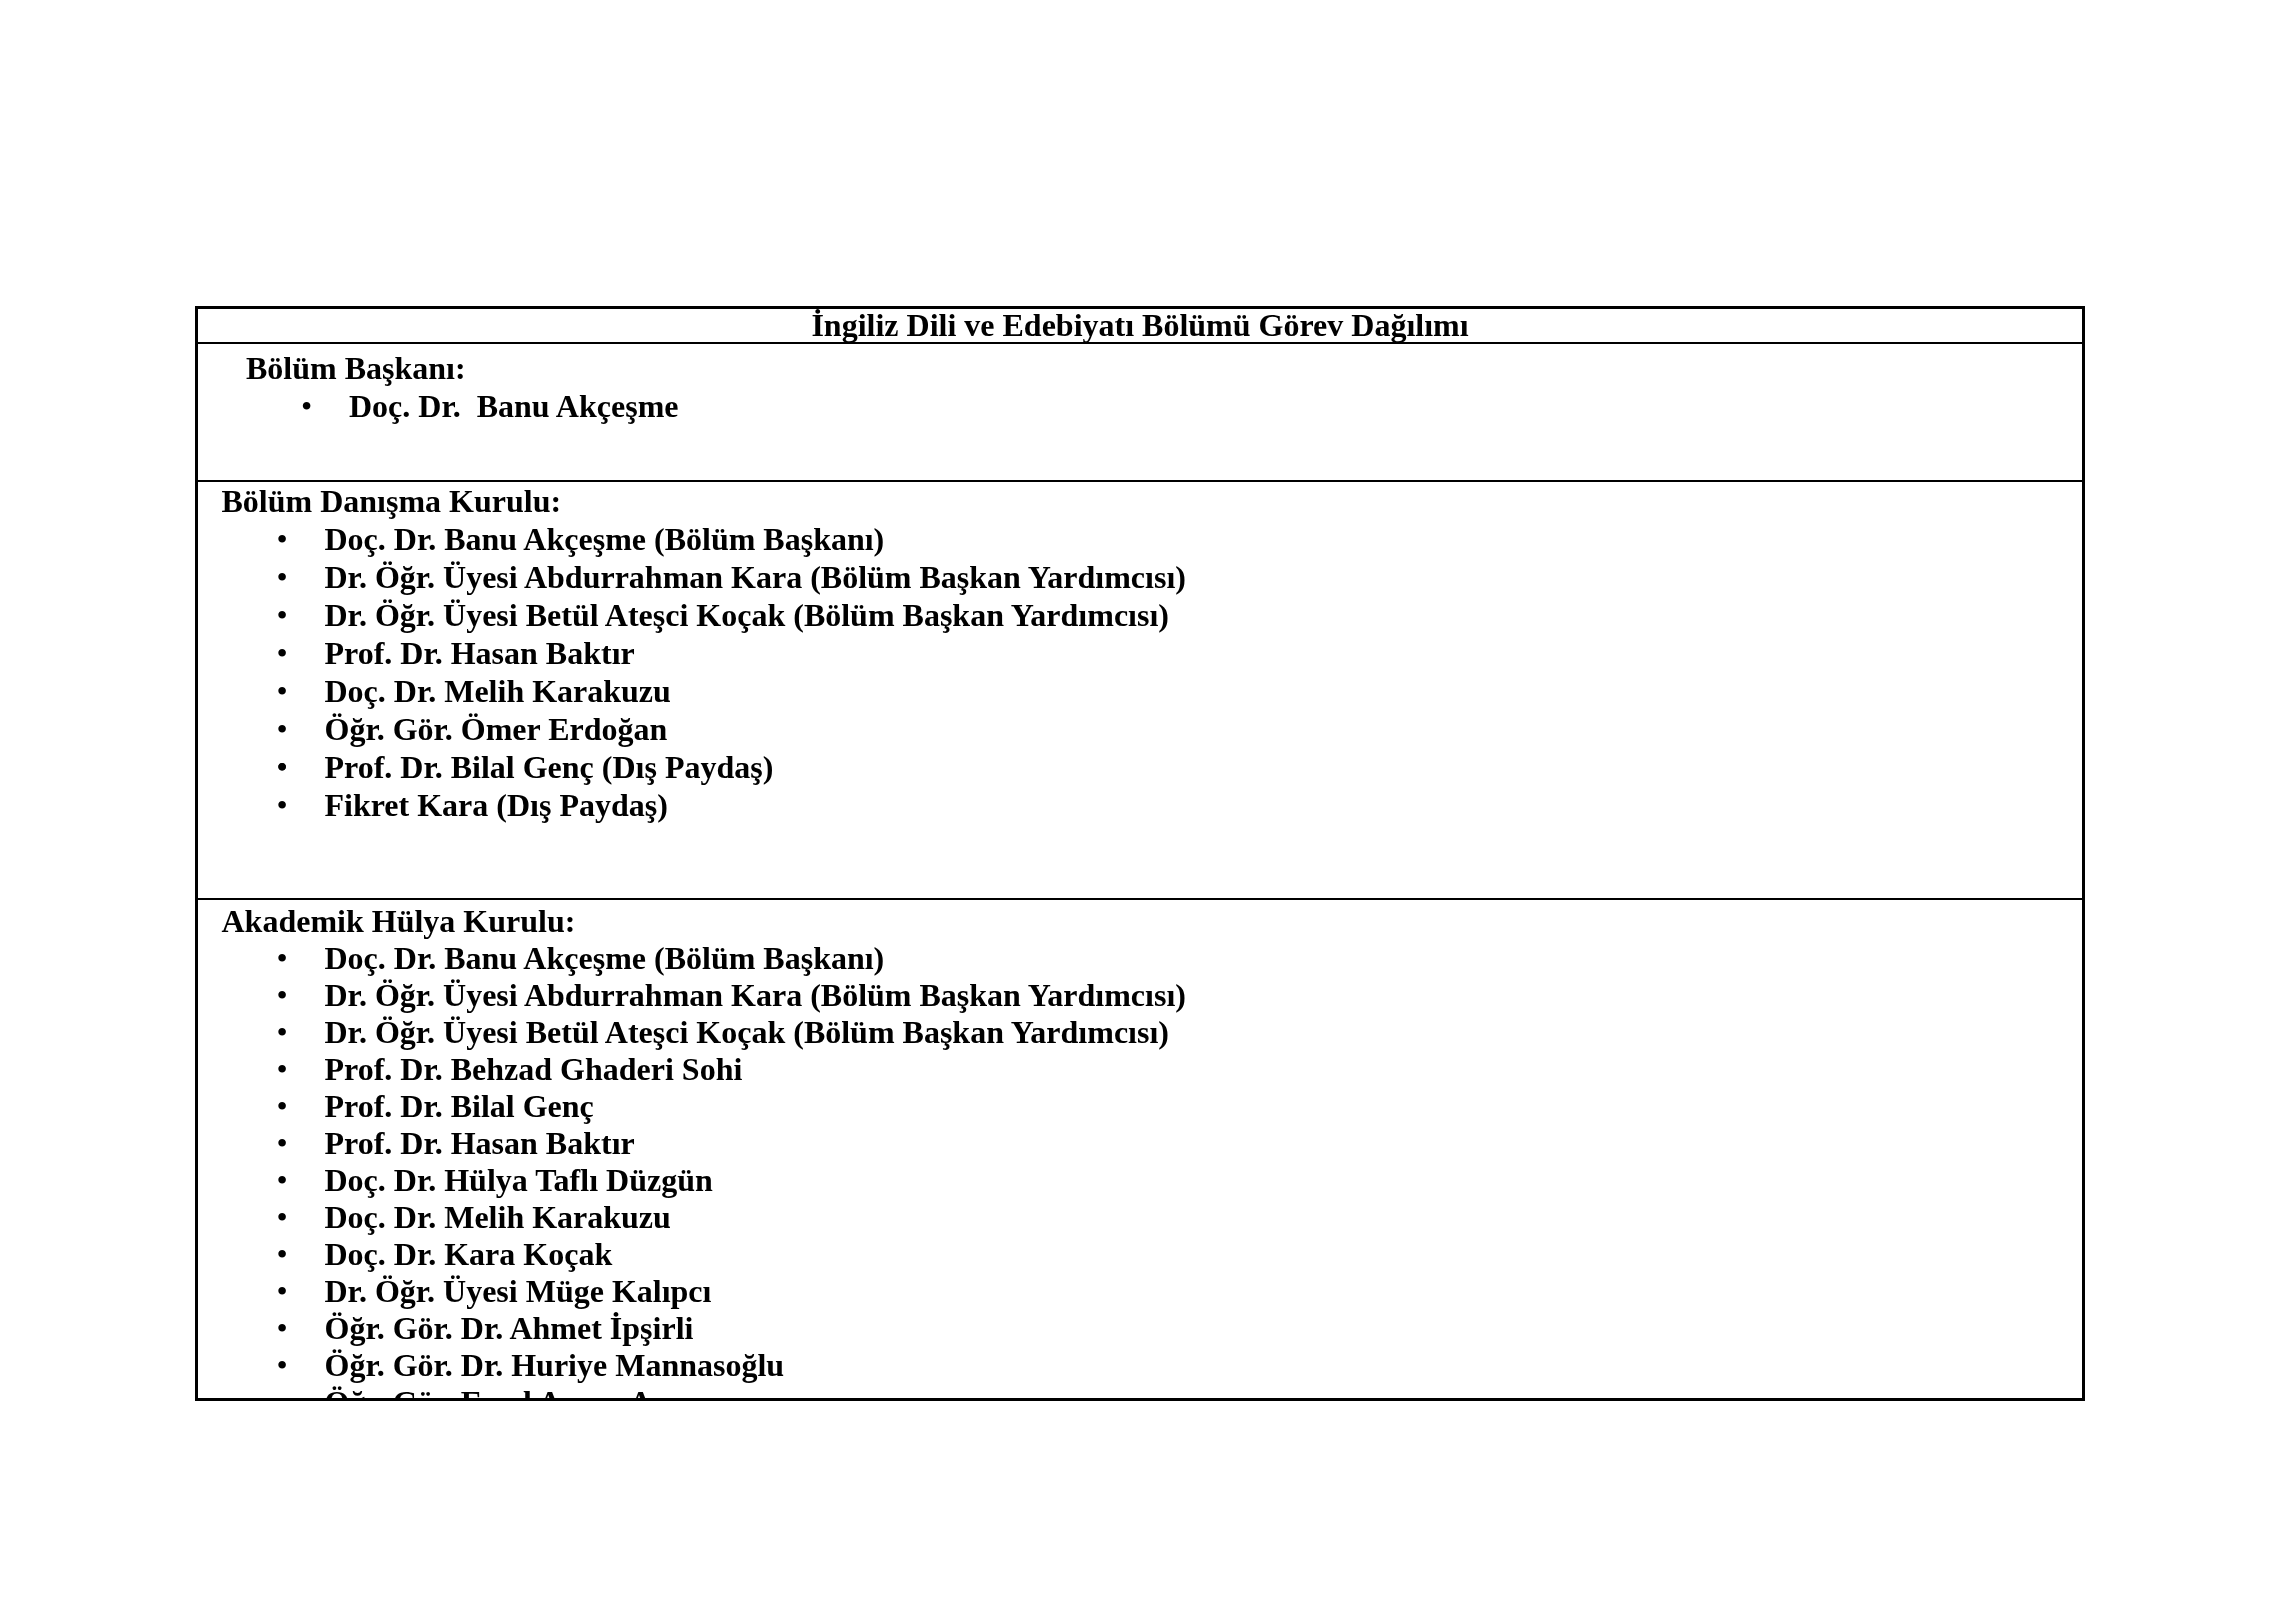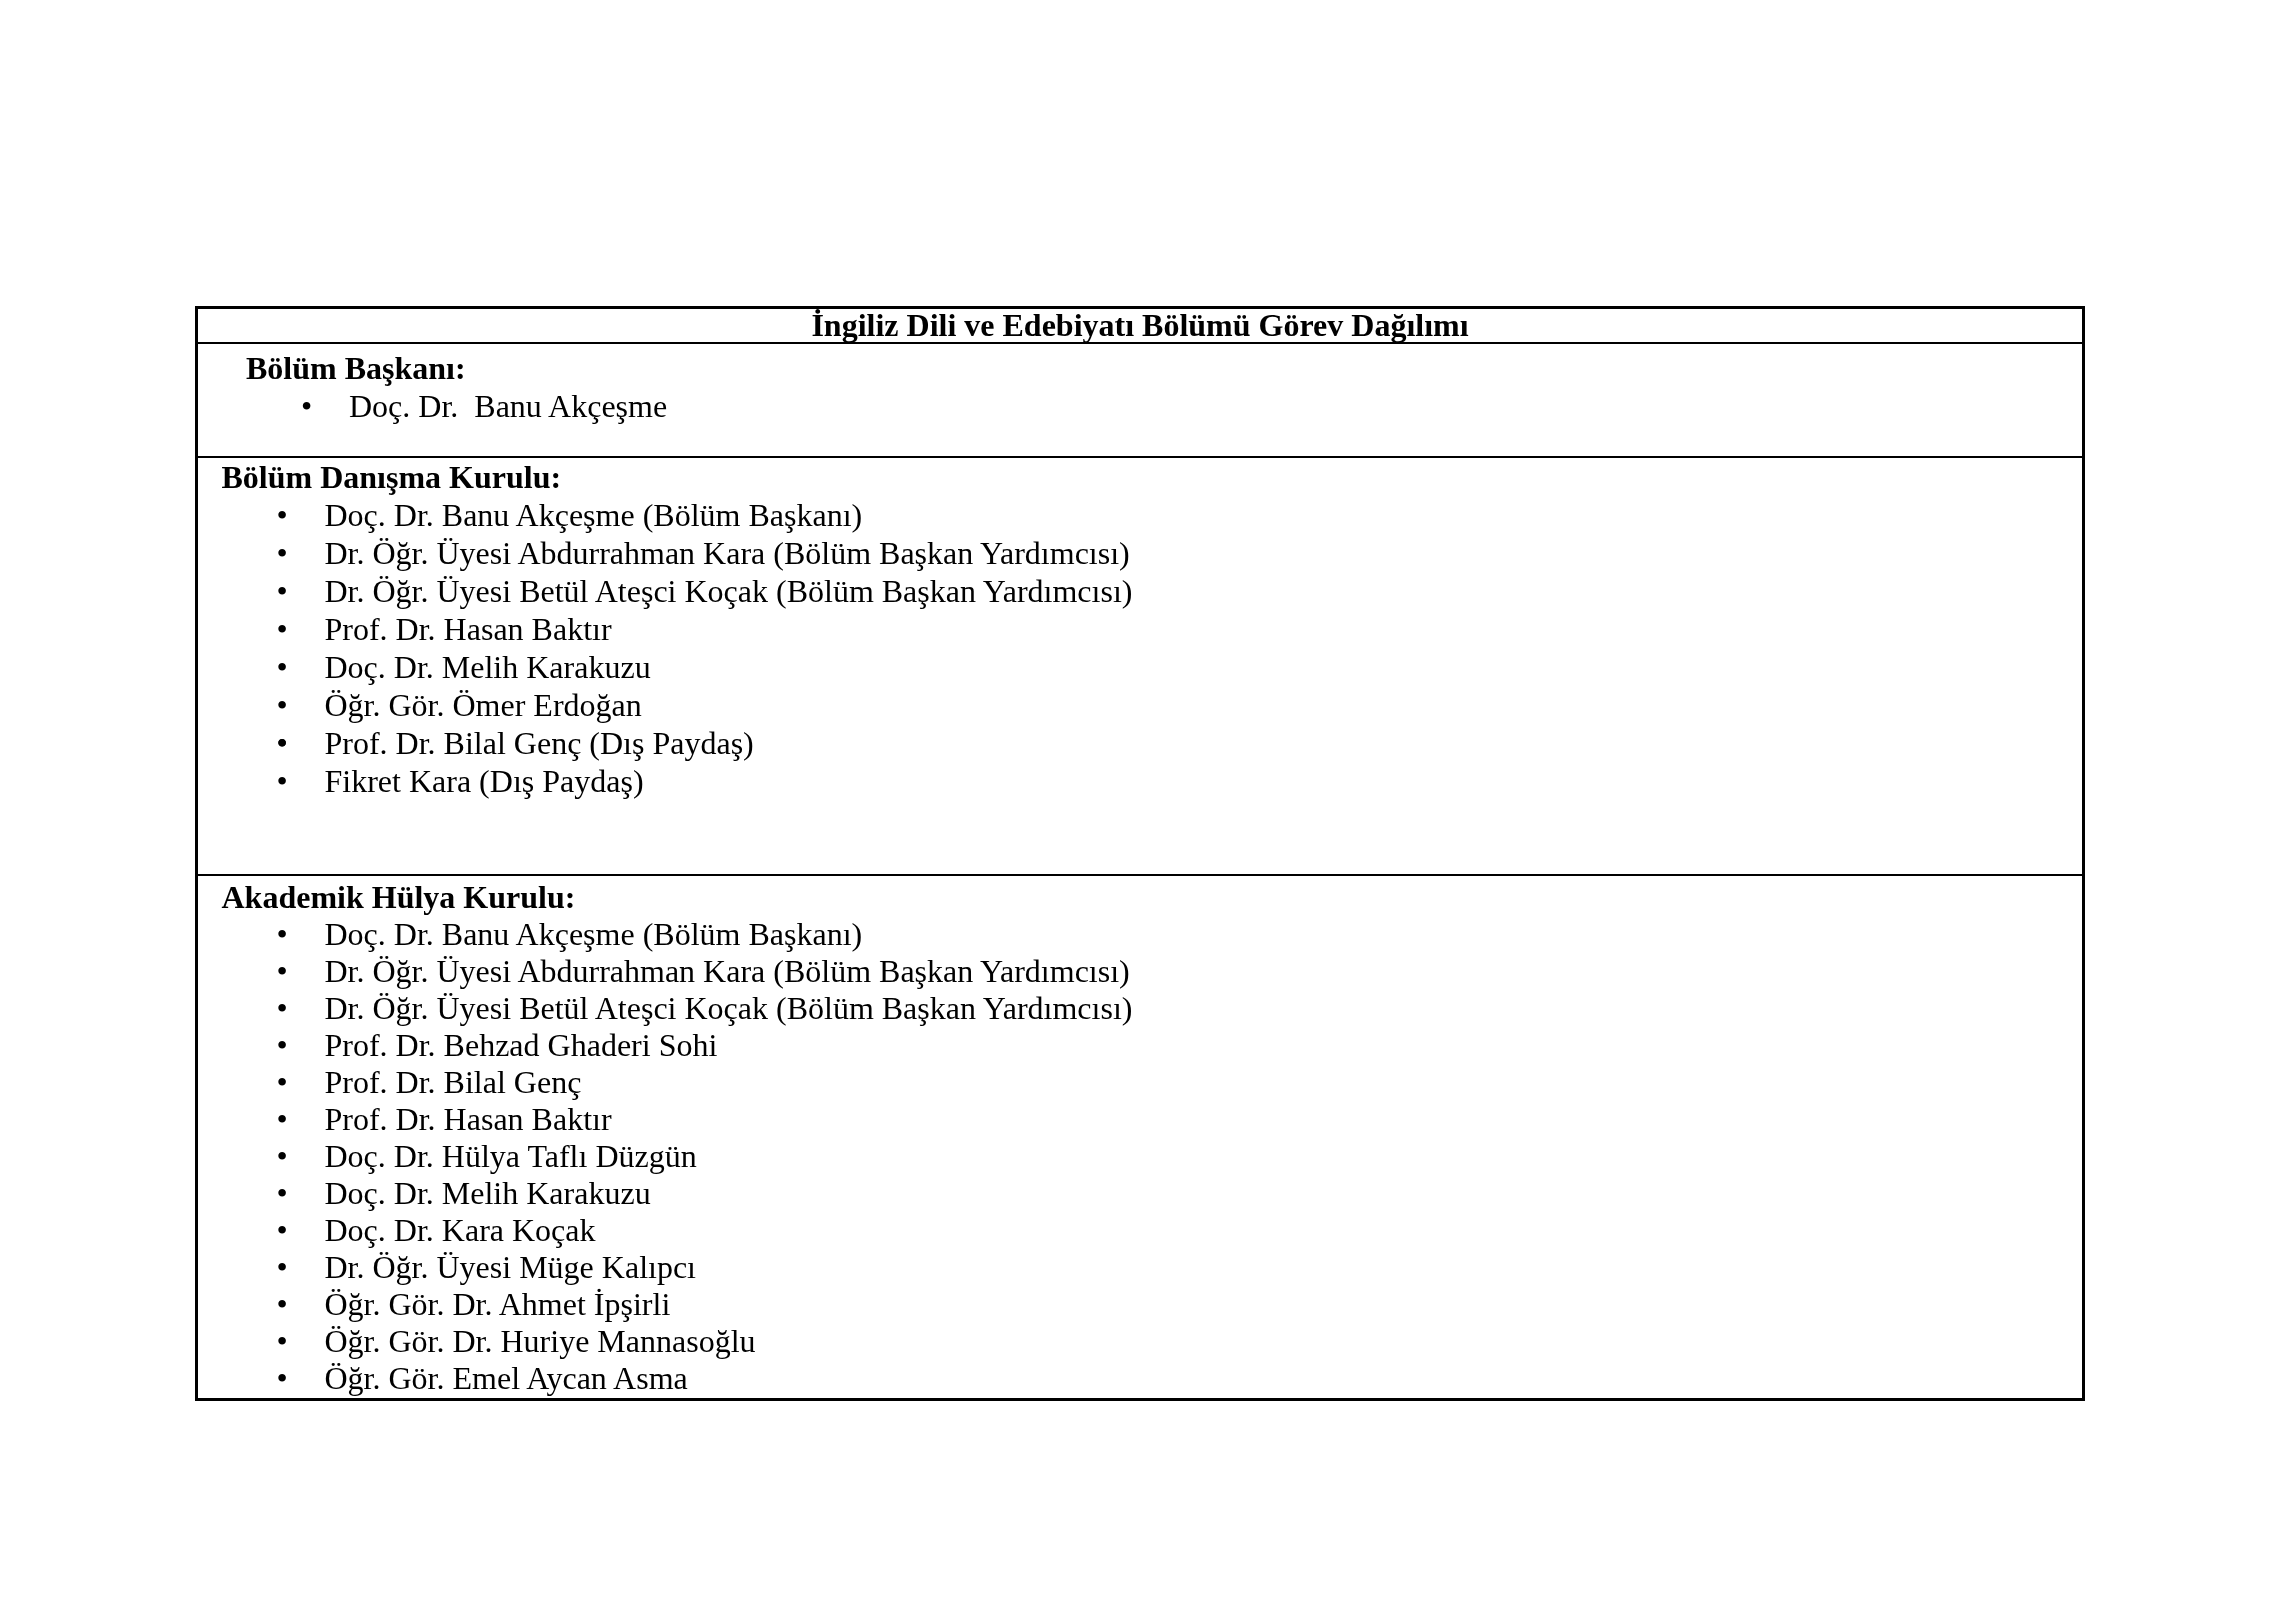--- a/index.html
+++ b/index.html
@@ -41,21 +41,21 @@
     text-align:center;
     font-weight:bold;
     line-height:32px;
   }
   .row-body{
     padding-left:23.5px;
     padding-right:19.6px;
     line-height:38px;
   }
   .row-1{
-    height:114px;
+    height:138px;
     border-bottom:2.9px solid var(--border);
     padding-top:4.9px;
     padding-left:48px;
   }
   .row-2{
     height:418px;
     border-bottom:2.9px solid var(--border);
     padding-top:0;
   }
   .row-3{
@@ -73,20 +73,21 @@
   ul.members li{
     position:relative;
     padding-left:103px;
   }
   .bullet{
     position:absolute;
     left:55px;top:0;
   }
   .item-text{
     white-space:pre-wrap;
+    font-weight:bold;
   }
 </style>
 </head>
 <body>
 
 <div class="page">
   <div class="doc-table">
 
     <div class="row row-title">
       <span>İngiliz Dili ve Edebiyatı Bölümü Görev Dağılımı</span>

